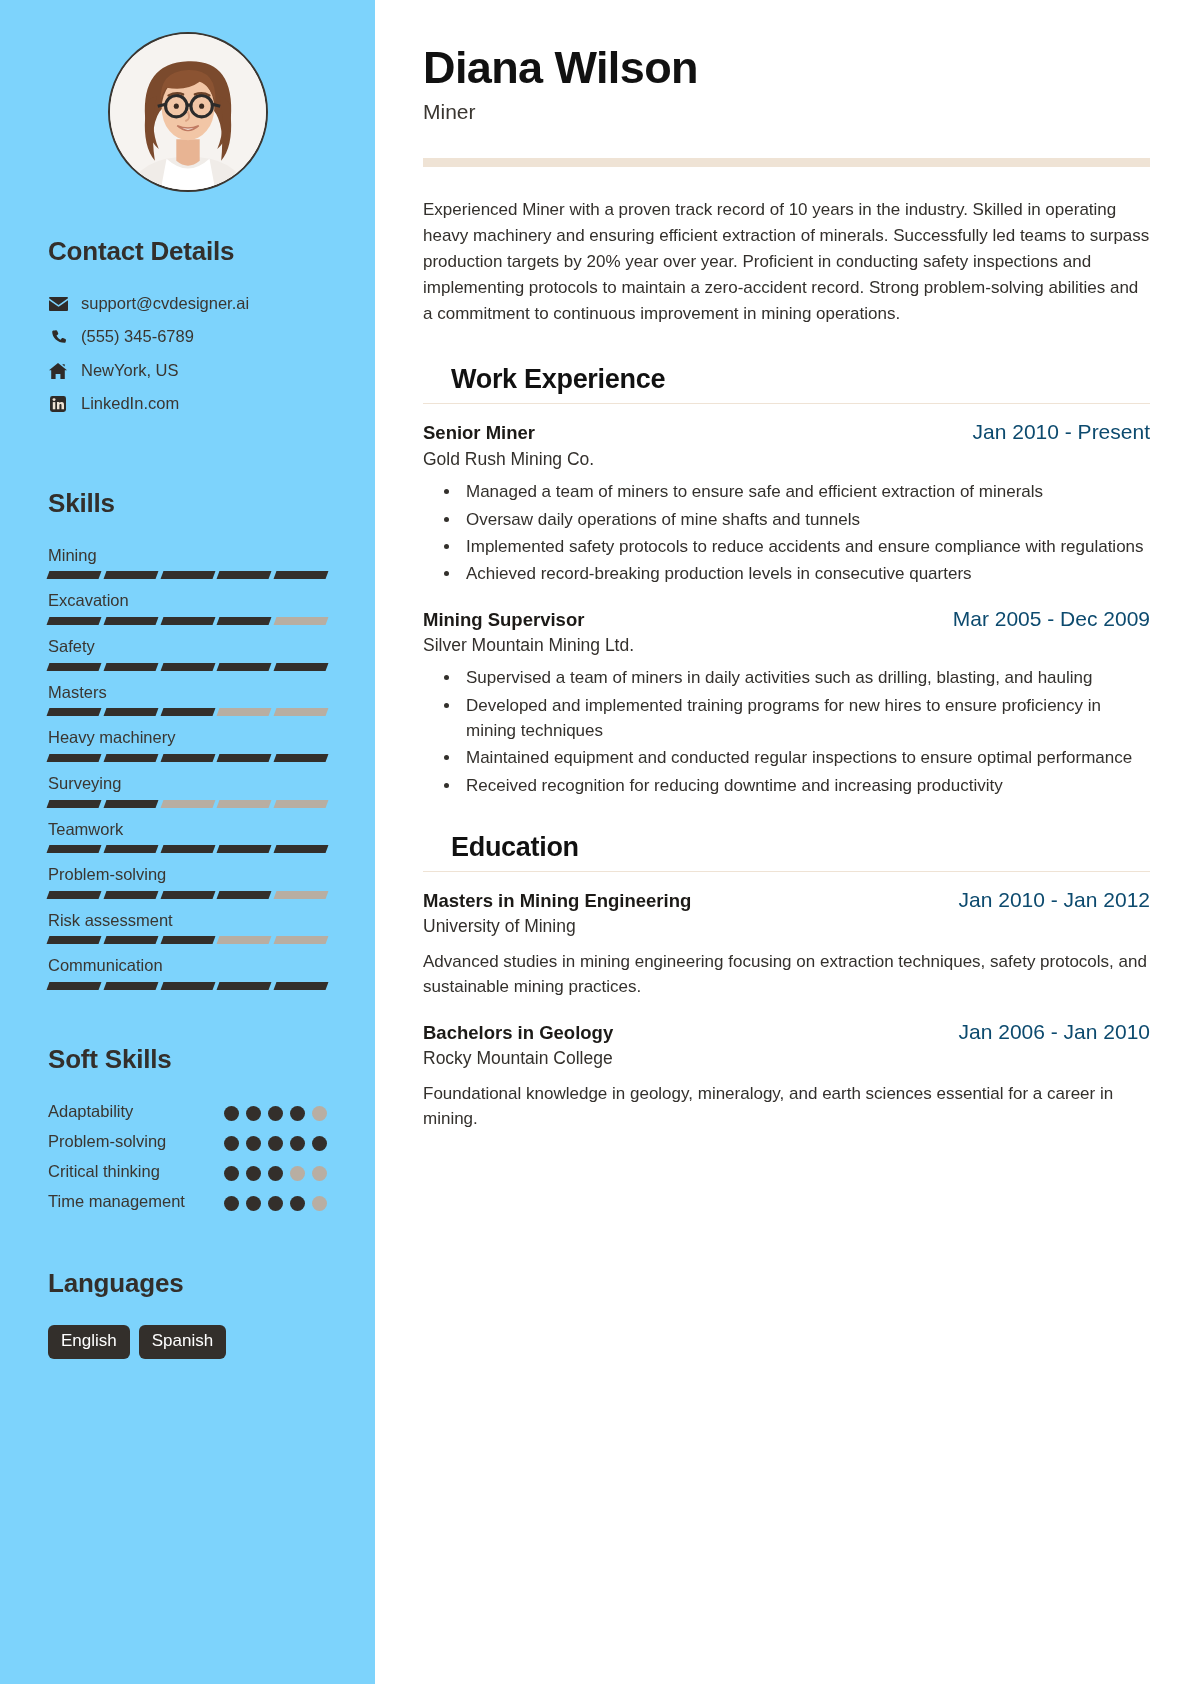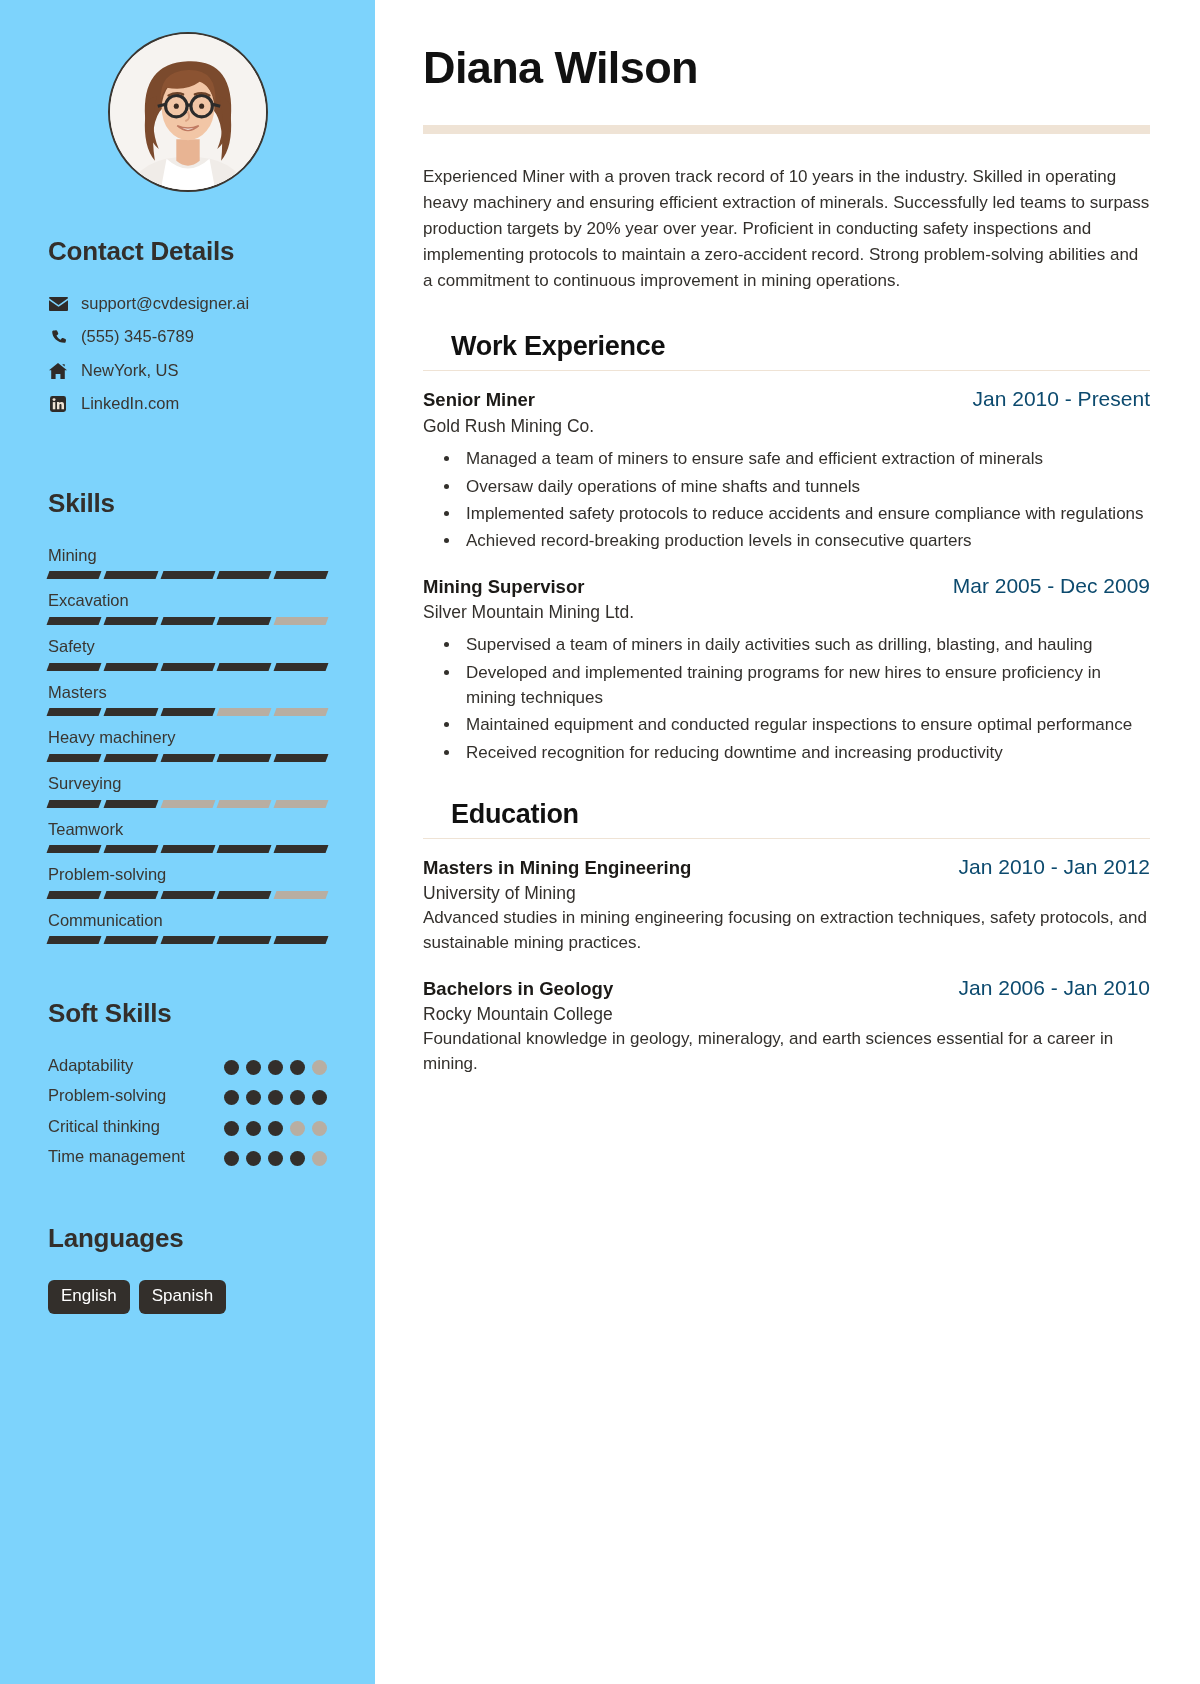--- a/index.html
+++ b/index.html
@@ -203,21 +203,21 @@
   .entry-org {
     font-size: 17.5px;
     color: #33302c;
     margin-top: 3px;
     line-height: 1.3;
   }
   .entry-desc {
     font-size: 17px;
     line-height: 1.5;
     color: #33302c;
-    margin-top: 0;
+    margin-top: 11px;
   }
 
   .bullets {
     margin: 9px 0 0 0;
     padding-left: 38px;
     list-style: disc;
   }
   .bullets li {
     font-size: 17px;
     line-height: 1.49;
@@ -397,20 +397,30 @@
           <div class="skill-name">Problem-solving</div>
           <div class="skill-bar">
             <span class="seg on"></span>
             <span class="seg on"></span>
             <span class="seg on"></span>
             <span class="seg on"></span>
             <span class="seg"></span>
           </div>
         </div>
         <div class="skill-row">
+          <div class="skill-name">Risk assessment</div>
+          <div class="skill-bar">
+            <span class="seg on"></span>
+            <span class="seg on"></span>
+            <span class="seg on"></span>
+            <span class="seg"></span>
+            <span class="seg"></span>
+          </div>
+        </div>
+        <div class="skill-row">
           <div class="skill-name">Communication</div>
           <div class="skill-bar">
             <span class="seg on"></span>
             <span class="seg on"></span>
             <span class="seg on"></span>
             <span class="seg on"></span>
             <span class="seg on"></span>
           </div>
         </div>
       </div>
@@ -468,20 +478,21 @@
         <span class="lang-tag">English</span>
         <span class="lang-tag">Spanish</span>
       </div>
   </div>
 
 </aside>
 
 <main class="main">
 
   <h1 class="name">Diana Wilson</h1>
+  <div class="job-title">Miner</div>
   <div class="header-rule"></div>
 
   <p class="summary">Experienced Miner with a proven track record of 10 years in the industry. Skilled in operating heavy machinery and ensuring efficient extraction of minerals. Successfully led teams to surpass production targets by 20% year over year. Proficient in conducting safety inspections and implementing protocols to maintain a zero-accident record. Strong problem-solving abilities and a commitment to continuous improvement in mining operations.</p>
 
   <section class="section-block">
     <h2 class="section-title">Work Experience</h2>
     <div class="section-rule"></div>
     <div id="work-list">
         <div class="entry">
           <div class="entry-head">

